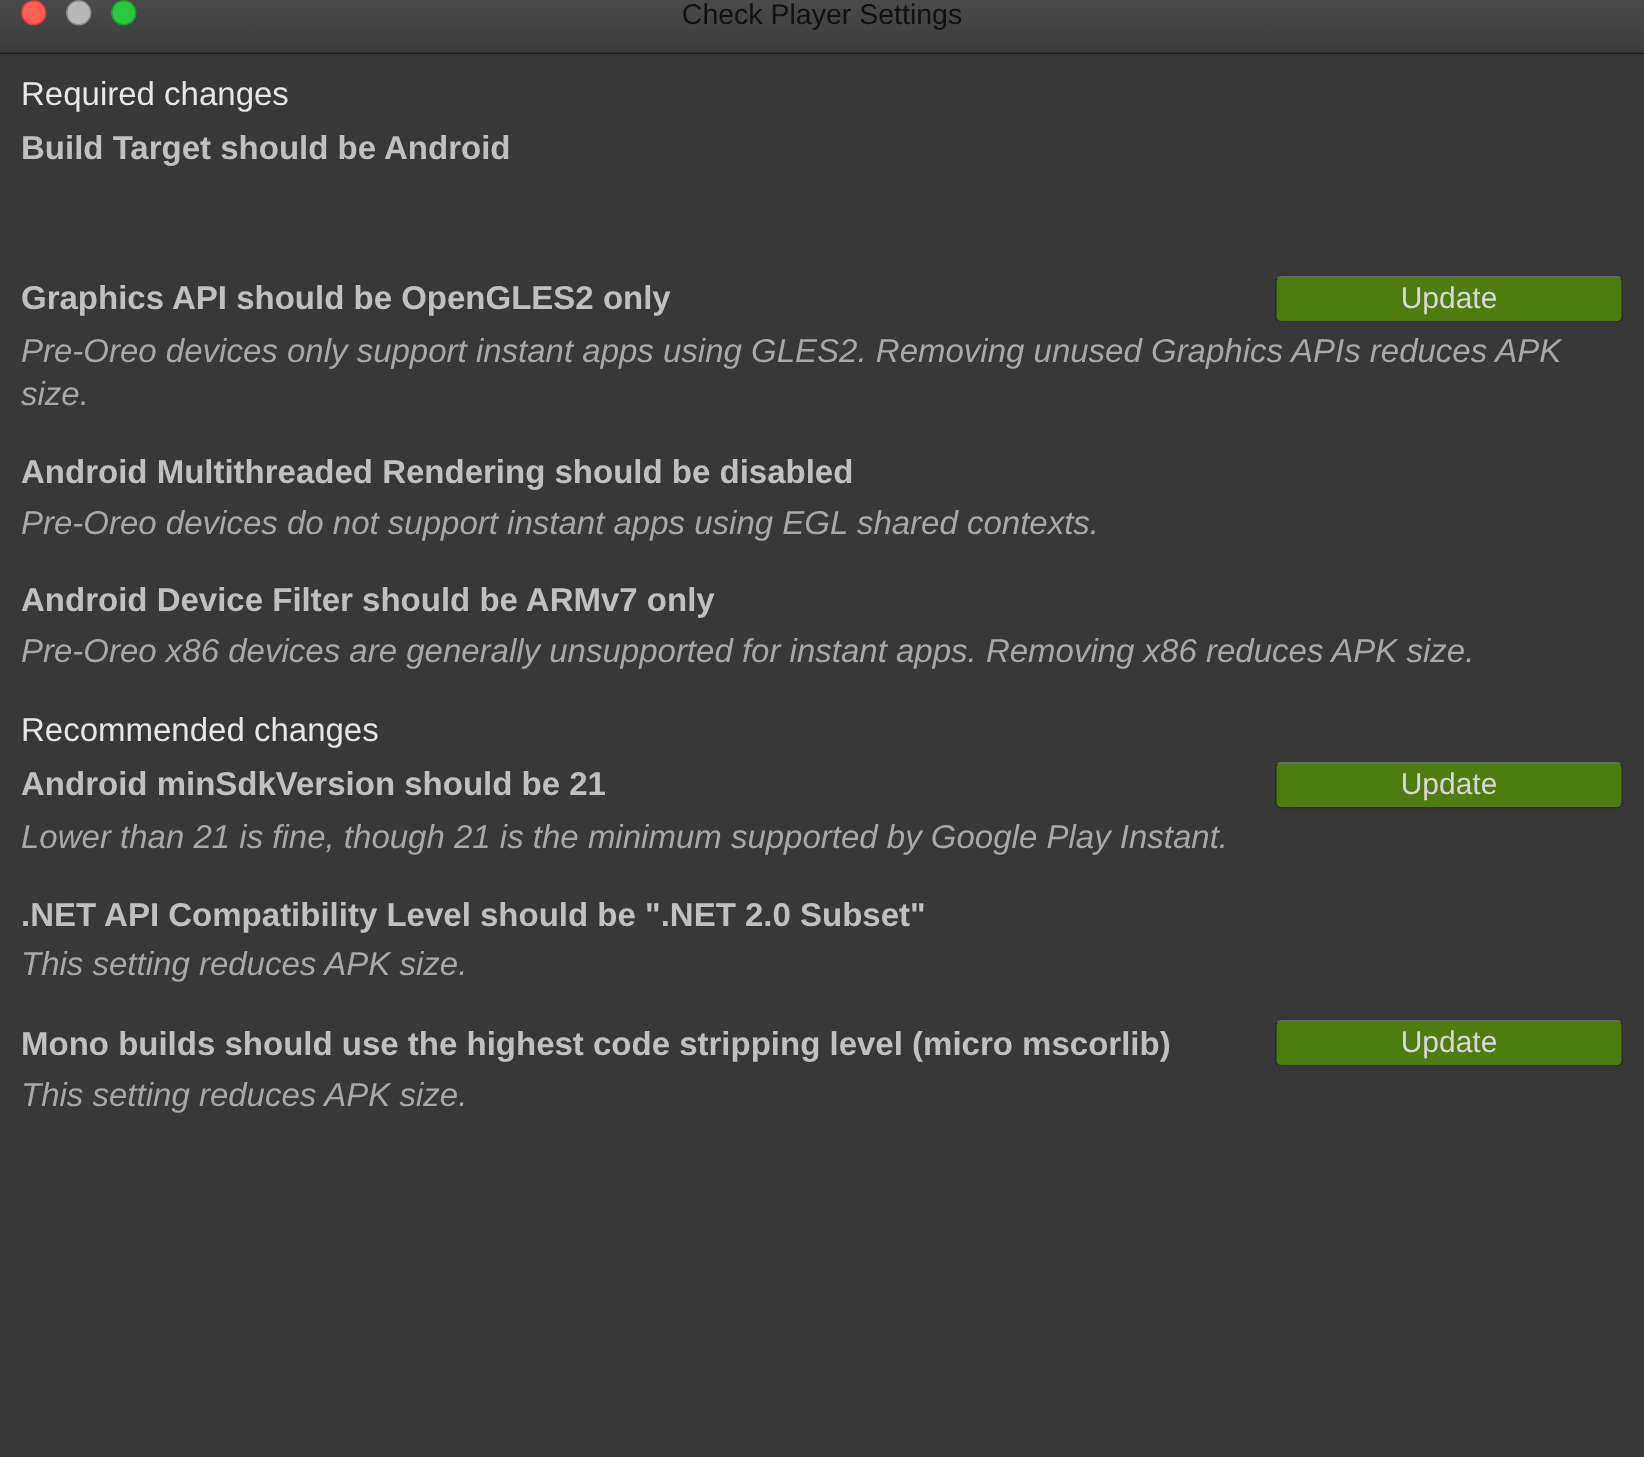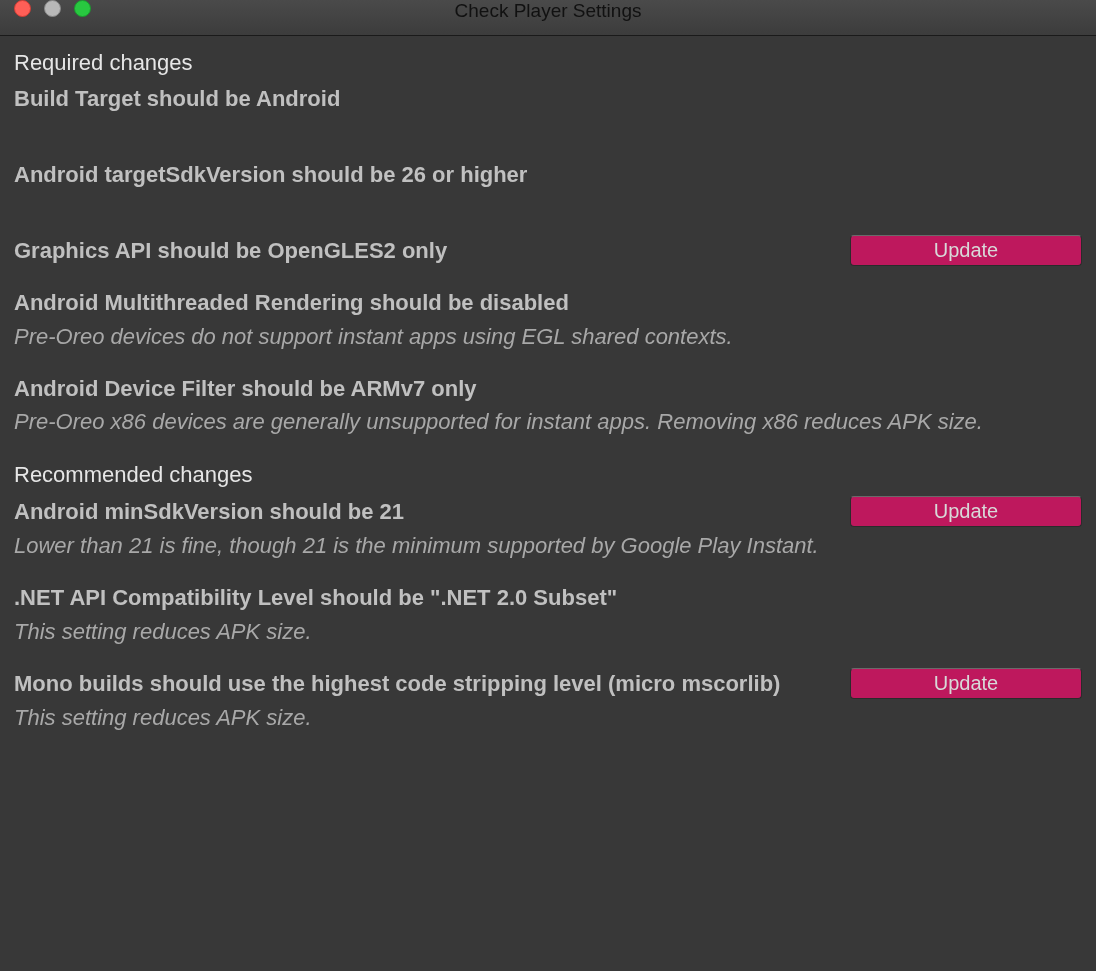--- a/index.html
+++ b/index.html
@@ -75,21 +75,21 @@
       flex: 1;
     }
     .item-desc {
       color: #a8a8a8;
       font-size: 22px;
       font-style: italic;
       line-height: 1.35;
       margin-top: 4px;
     }
     .update-btn {
-      background: #be185d;
+      background: #4d7c0f;
       border: 1px solid #2b2b2b;
       border-top-color: #6a6a6a;
       border-radius: 4px;
       color: #d8d8d8;
       font-size: 20px;
       padding: 3px 0;
       width: 232px;
       text-align: center;
       cursor: pointer;
       flex-shrink: 0;
@@ -113,34 +113,30 @@
   <div class="section-header">Required changes</div>
 
   <div class="item">
     <div class="item-row">
       <div class="item-title">Build Target should be Android</div>
     </div>
   </div>
 
   <div class="gap"></div>
 
-  <div class="item">
-    <div class="item-row">
-      <div class="item-title">Android targetSdkVersion should be 26 or higher</div>
-    </div>
-  </div>
 
   <div class="gap"></div>
 
 
   <div class="item">
     <div class="item-row">
       <div class="item-title">Graphics API should be OpenGLES2 only</div>
       <button class="update-btn">Update</button>
     </div>
+    <div class="item-desc">Pre-Oreo devices only support instant apps using GLES2. Removing unused Graphics APIs reduces APK size.</div>
   </div>
 
   <div class="item">
     <div class="item-row">
       <div class="item-title">Android Multithreaded Rendering should be disabled</div>
     </div>
     <div class="item-desc">Pre-Oreo devices do not support instant apps using EGL shared contexts.</div>
   </div>
 
   <div class="item">

